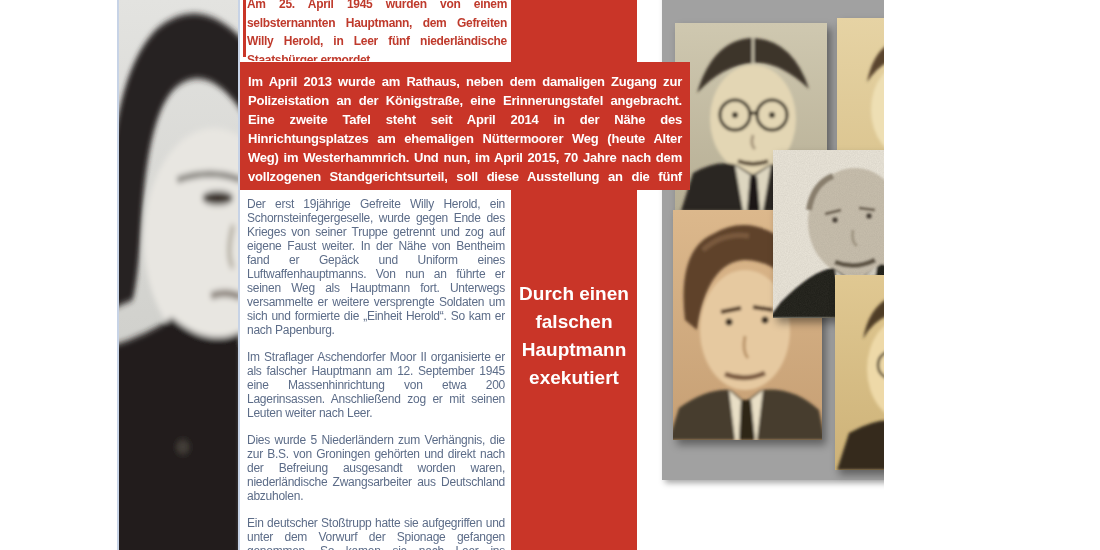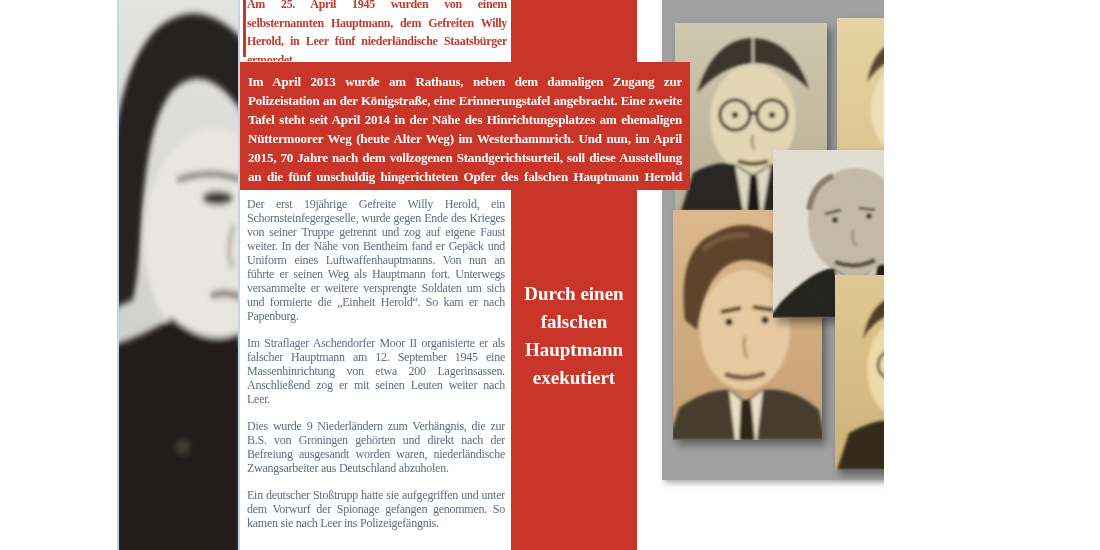--- a/index.html
+++ b/index.html
@@ -3,21 +3,21 @@
 <meta charset="utf-8">
 <style>
   :root{
     --red:#c93528; --red_text:#bf3a2c; --body_text:#5c6c88;
     --blue:#155aa5; --panel_gray:#a1a1a1; --photo_border:#c7d3e6;
   }
   *{margin:0;padding:0;box-sizing:border-box;}
   html,body{background:#fff;}
   #poster{
     position:relative;width:884px;height:550px;background:#ffffff;
-    overflow:hidden;font-family:Liberation Serif, serif;
+    overflow:hidden;font-family:Liberation Sans, sans-serif;
   }
   
   #herold-photo{
     position:absolute;left:117px;top:0;width:123px;height:550px;
     border-left:2px solid var(--photo_border);border-right:2px solid var(--photo_border);
     background:#d8d8d4;overflow:hidden;
   }
   #herold-photo svg{display:block;width:100%;height:100%;}
   
   #intro-edge{position:absolute;left:243px;top:0;width:3px;height:57px;background:var(--red);}
@@ -110,21 +110,21 @@
     <div class="txt">Im April 2013 wurde am Rathaus, neben dem damaligen Zugang zur Polizeistation an der Königstraße, eine Erinnerungstafel angebracht. Eine zweite Tafel steht seit April 2014 in der Nähe des Hinrichtungsplatzes am ehemaligen Nüttermoorer Weg (heute Alter Weg) im Westerhammrich. Und nun, im April 2015, 70 Jahre nach dem vollzogenen Standgerichtsurteil, soll diese Ausstellung an die fünf unschuldig hingerichteten Opfer des falschen Hauptmann Herold erinnern.</div>
   </div>
 
   <div id="red-band">
     <div id="execution-banner">Durch einen falschen Hauptmann exekutiert</div>
   </div>
 
   <div id="body-text">
     <p>Der erst 19jährige Gefreite Willy Herold, ein Schornsteinfegergeselle, wurde gegen Ende des Krieges von seiner Truppe getrennt und zog auf eigene Faust weiter. In der Nähe von Bentheim fand er Gepäck und Uniform eines Luftwaffenhauptmanns. Von nun an führte er seinen Weg als Hauptmann fort. Unterwegs versammelte er weitere versprengte Soldaten um sich und formierte die „Einheit Herold“. So kam er nach Papenburg.</p>
     <p>Im Straflager Aschendorfer Moor II organisierte er als falscher Hauptmann am 12. September 1945 eine Massenhinrichtung von etwa 200 Lagerinsassen. Anschließend zog er mit seinen Leuten weiter nach Leer.</p>
-    <p>Dies wurde 9 Niederländern zum Verhängnis, die zur B.S. von Groningen gehörten und direkt nach der Befreiung ausgesandt worden waren, niederländische Zwangsarbeiter aus Deutschland abzuholen.</p>
+    <p>Dies wurde 5 Niederländern zum Verhängnis, die zur B.S. von Groningen gehörten und direkt nach der Befreiung ausgesandt worden waren, niederländische Zwangsarbeiter aus Deutschland abzuholen.</p>
     <p>Ein deutscher Stoßtrupp hatte sie aufgegriffen und unter dem Vorwurf der Spionage gefangen genommen. So kamen sie nach Leer ins Polizeigefängnis.</p>
   </div>
 
   <div id="photo-panel">
 
     <div class="photo" id="victim-photo-1">
       <svg viewBox="0 0 152 188" preserveAspectRatio="none">
         <defs>
             <linearGradient id="p1bg" x1="0" y1="0" x2="0" y2="1">
           <stop offset="0" stop-color="#cfc8b0"></stop>

